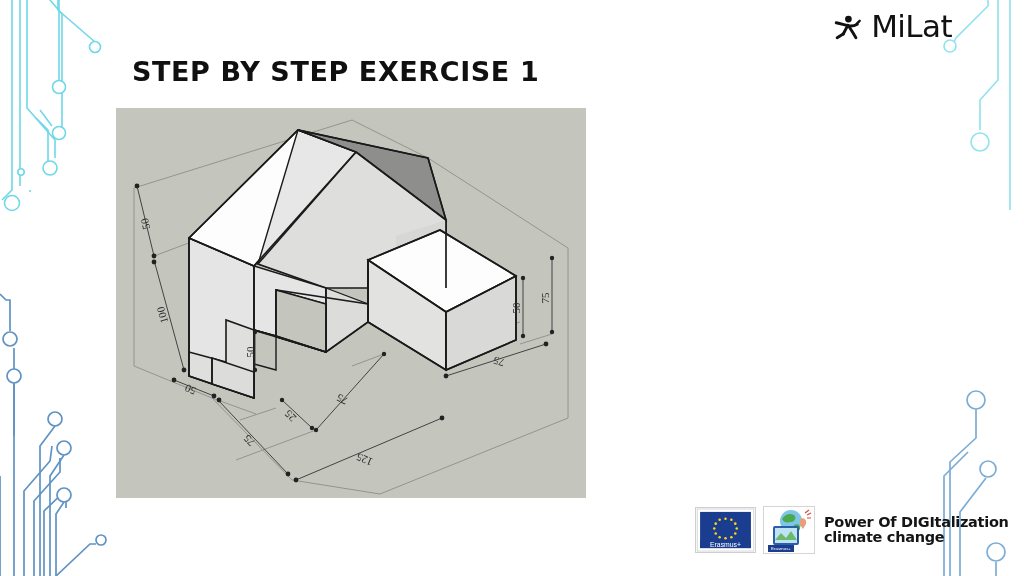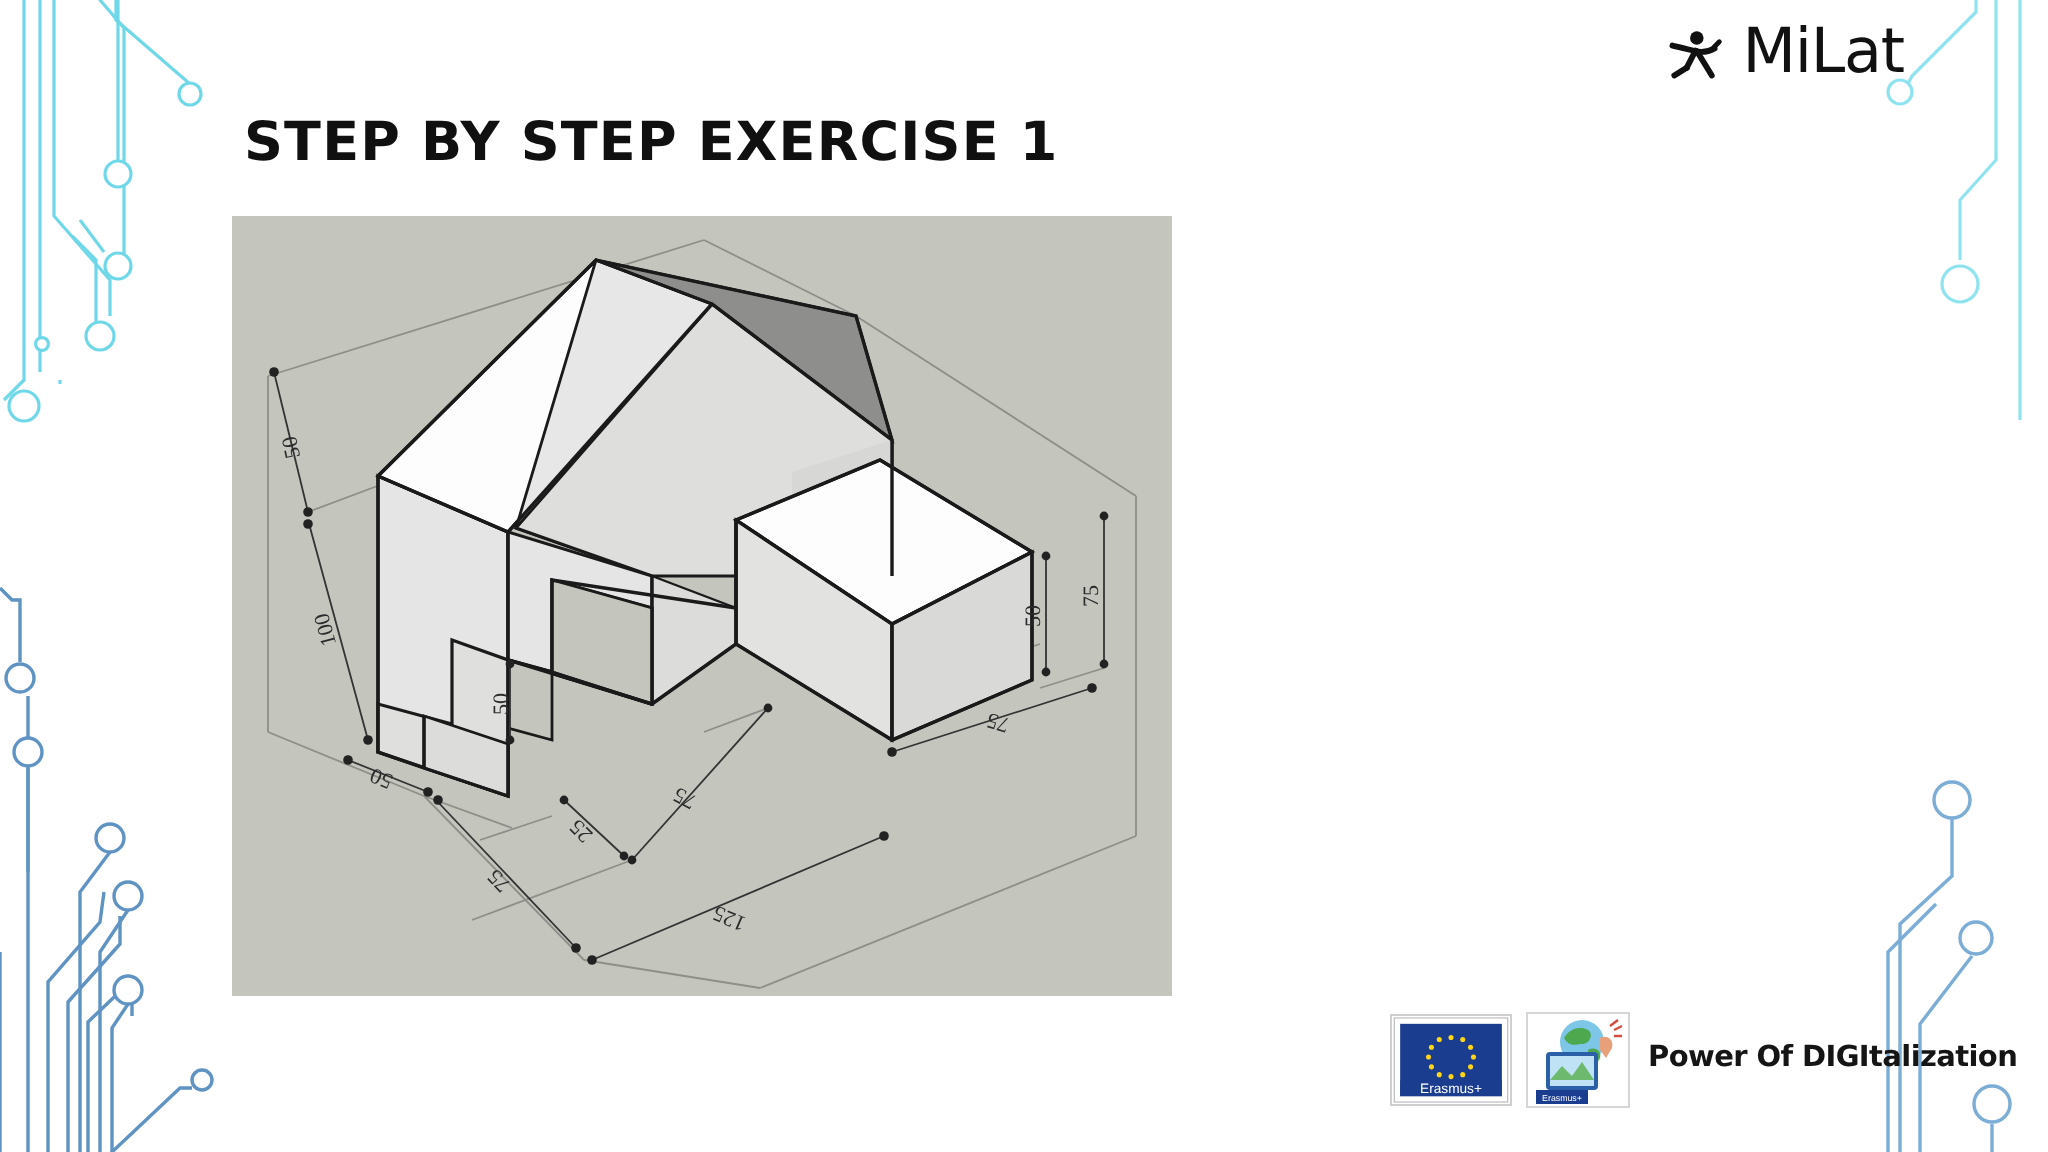--- a/index.html
+++ b/index.html
@@ -54,21 +54,21 @@
     font-weight: 400;
     letter-spacing: -0.6px;
     color: #111111;
     line-height: 1;
     margin-left: -1px;
   }
 
   
   .title {
     position: absolute;
-    left: 122px;
+    left: 132px;
     top: 56px;
     font-family: "DejaVu Sans", sans-serif;
     font-size: 27px;
     font-weight: 700;
     letter-spacing: 0.6px;
     color: #101010;
     white-space: nowrap;
   }
 
   
@@ -407,16 +407,17 @@
         <path d="M11 33 L17 26 L22 31 L27 24 L33 33 Z" fill="#6db96d"></path>
         <path d="M36 12 C40 10 43 13 42 17 L39 22 L36 18 Z" fill="#e8a07a"></path>
         <path d="M41 6 L45 3 M43 8 L47 6 M43 11 L47 11" stroke="#d24d3d" stroke-width="1.2" fill="none"></path>
         <rect x="4" y="38" width="26" height="7" fill="#1b3d8f"></rect>
         <text x="17" y="43.4" text-anchor="middle" fill="#ffffff" font-family="Liberation Sans, sans-serif" font-size="4.4">Erasmus+</text>
       </svg>
     </span>
 
     <div class="footer-text">
       <span>Power Of DIGItalization</span>
+      <span>climate change</span>
     </div>
   </div>
 
 </div>
 
 </body></html>

